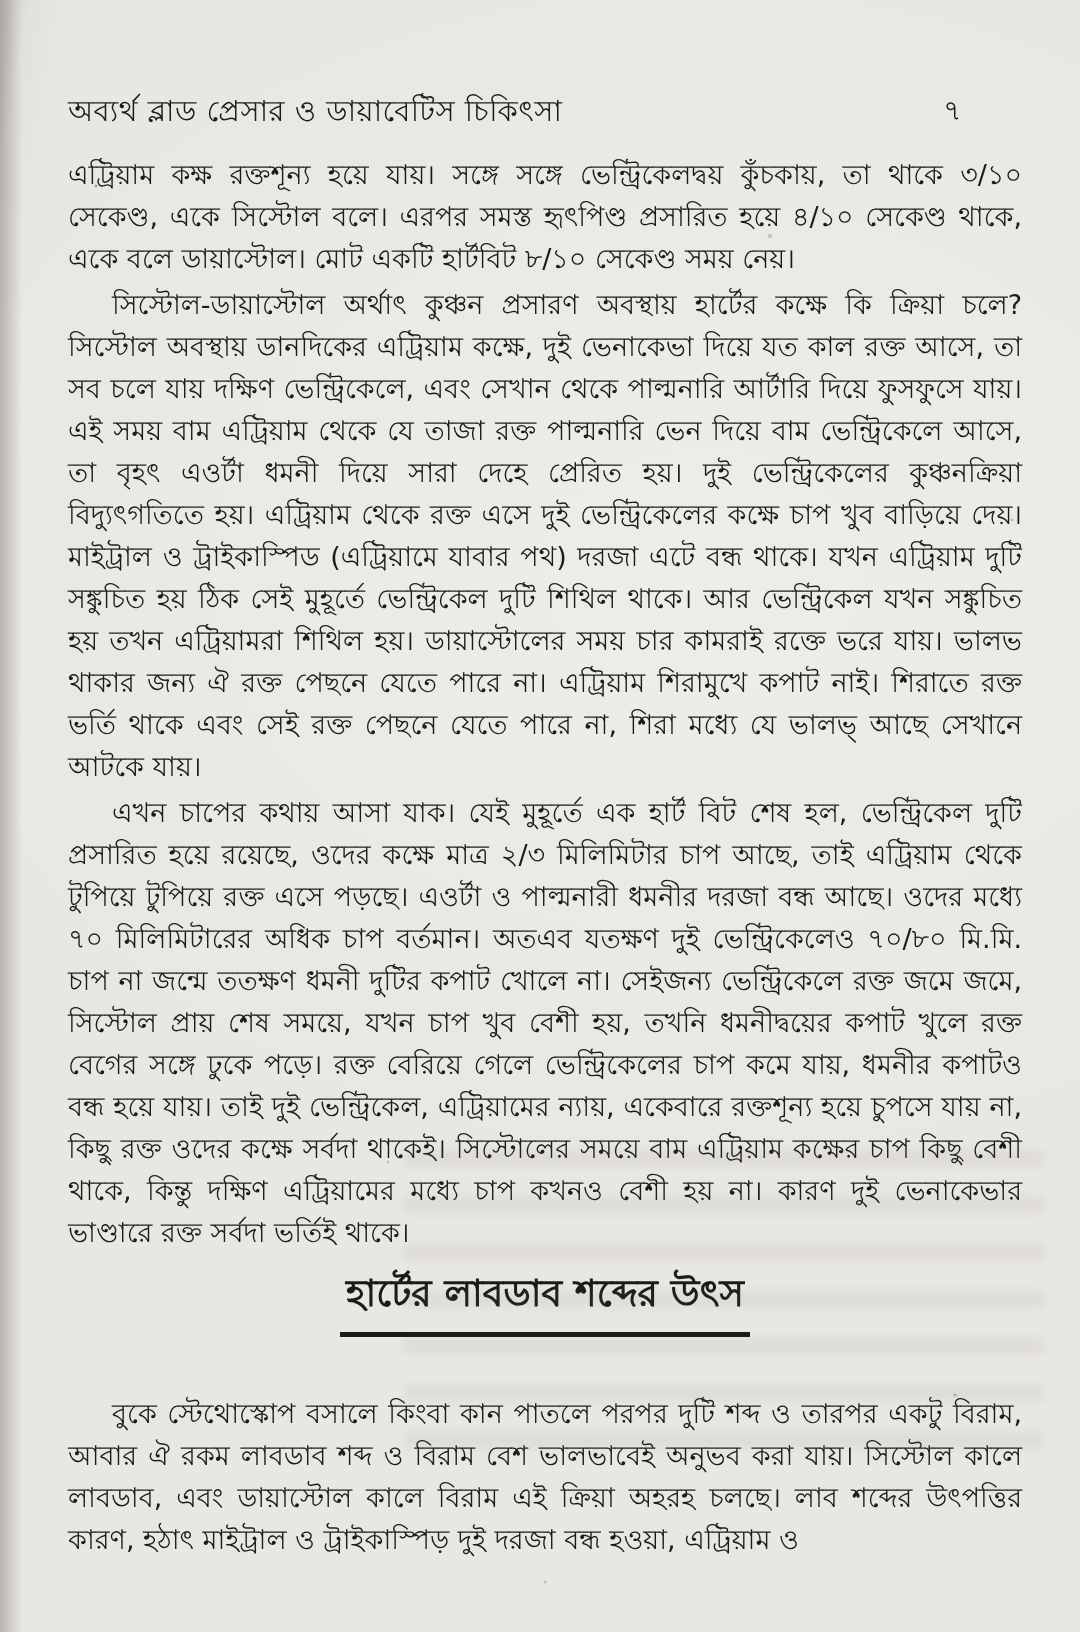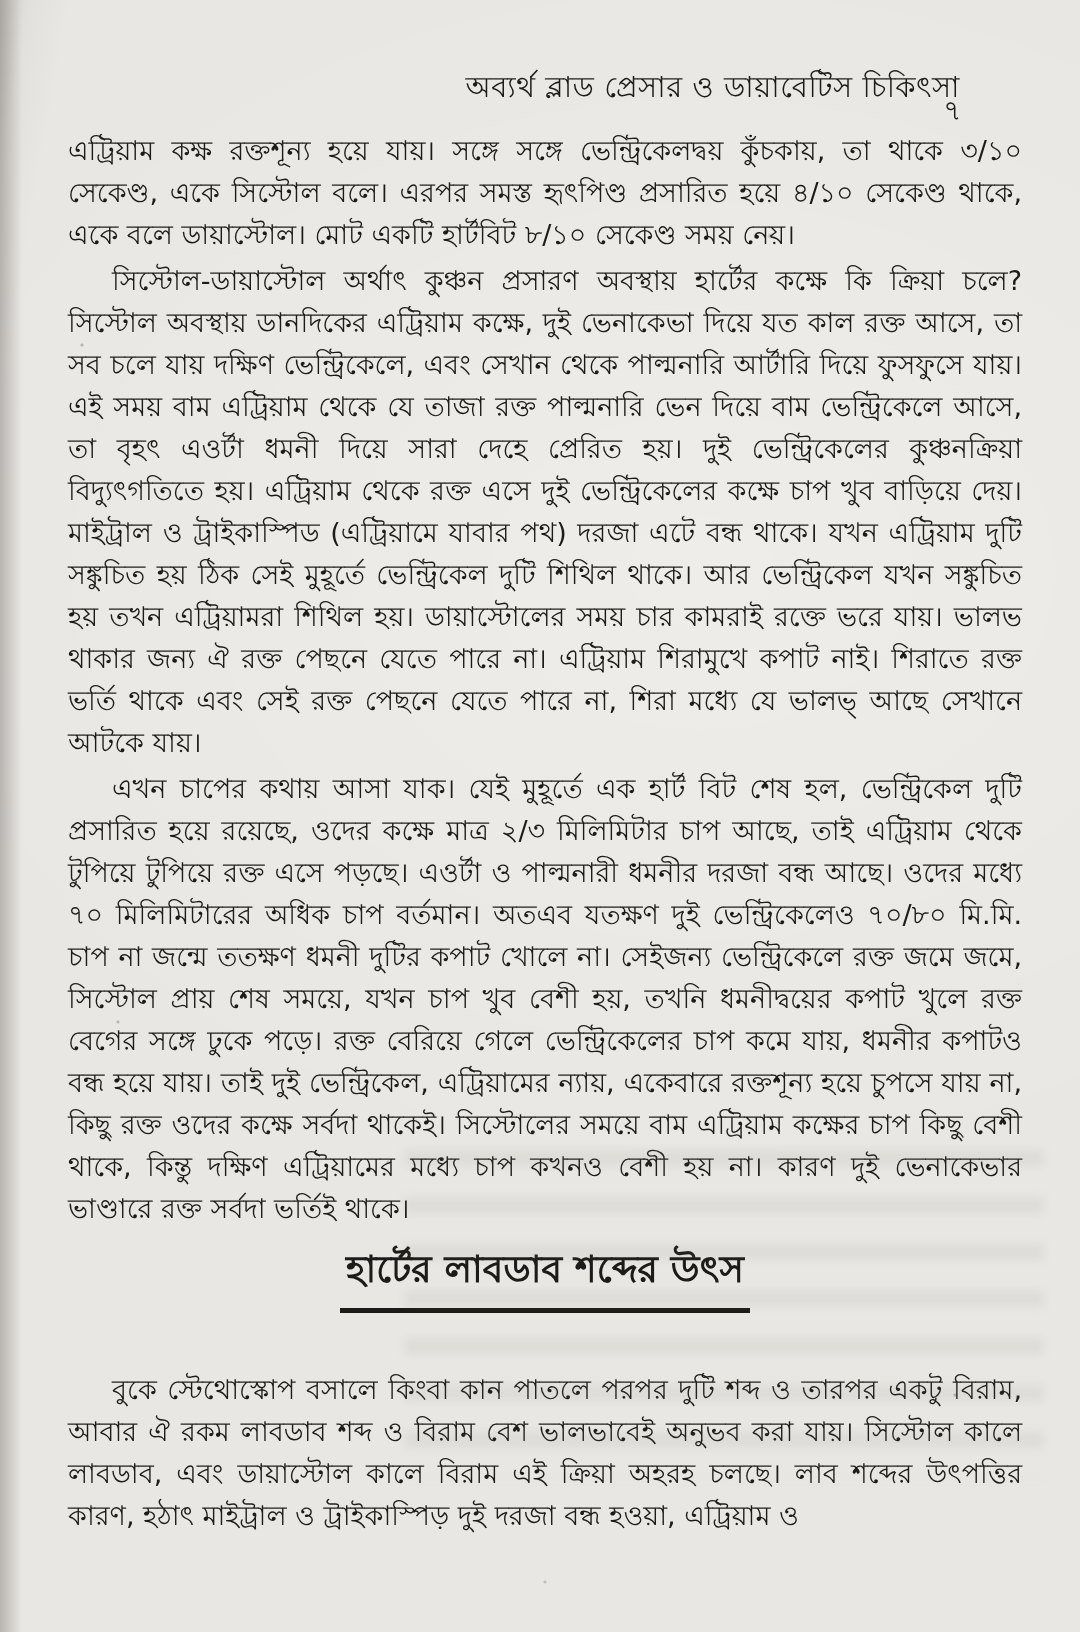--- a/index.html
+++ b/index.html
@@ -49,22 +49,22 @@
     filter:blur(4px);
     pointer-events:none;
   }
   .gutter-shadow{
     position:absolute;left:0;top:0;bottom:0;width:22px;
     background:linear-gradient(to right, rgba(70,64,58,0.30), rgba(70,64,58,0));
     pointer-events:none;
   }
   .running-header{
     position:relative;
-    padding:68px 120px 0 68px;
-    text-align:right;
+    padding:92px 120px 0 68px;
+    text-align:left;
     font-size:29px;
     line-height:38px;
     letter-spacing:0.5px;
   }
   .page-number{
     position:absolute;
     right:118px;top:92px;
     font-size:28px;line-height:38px;
   }
   .body-text{

